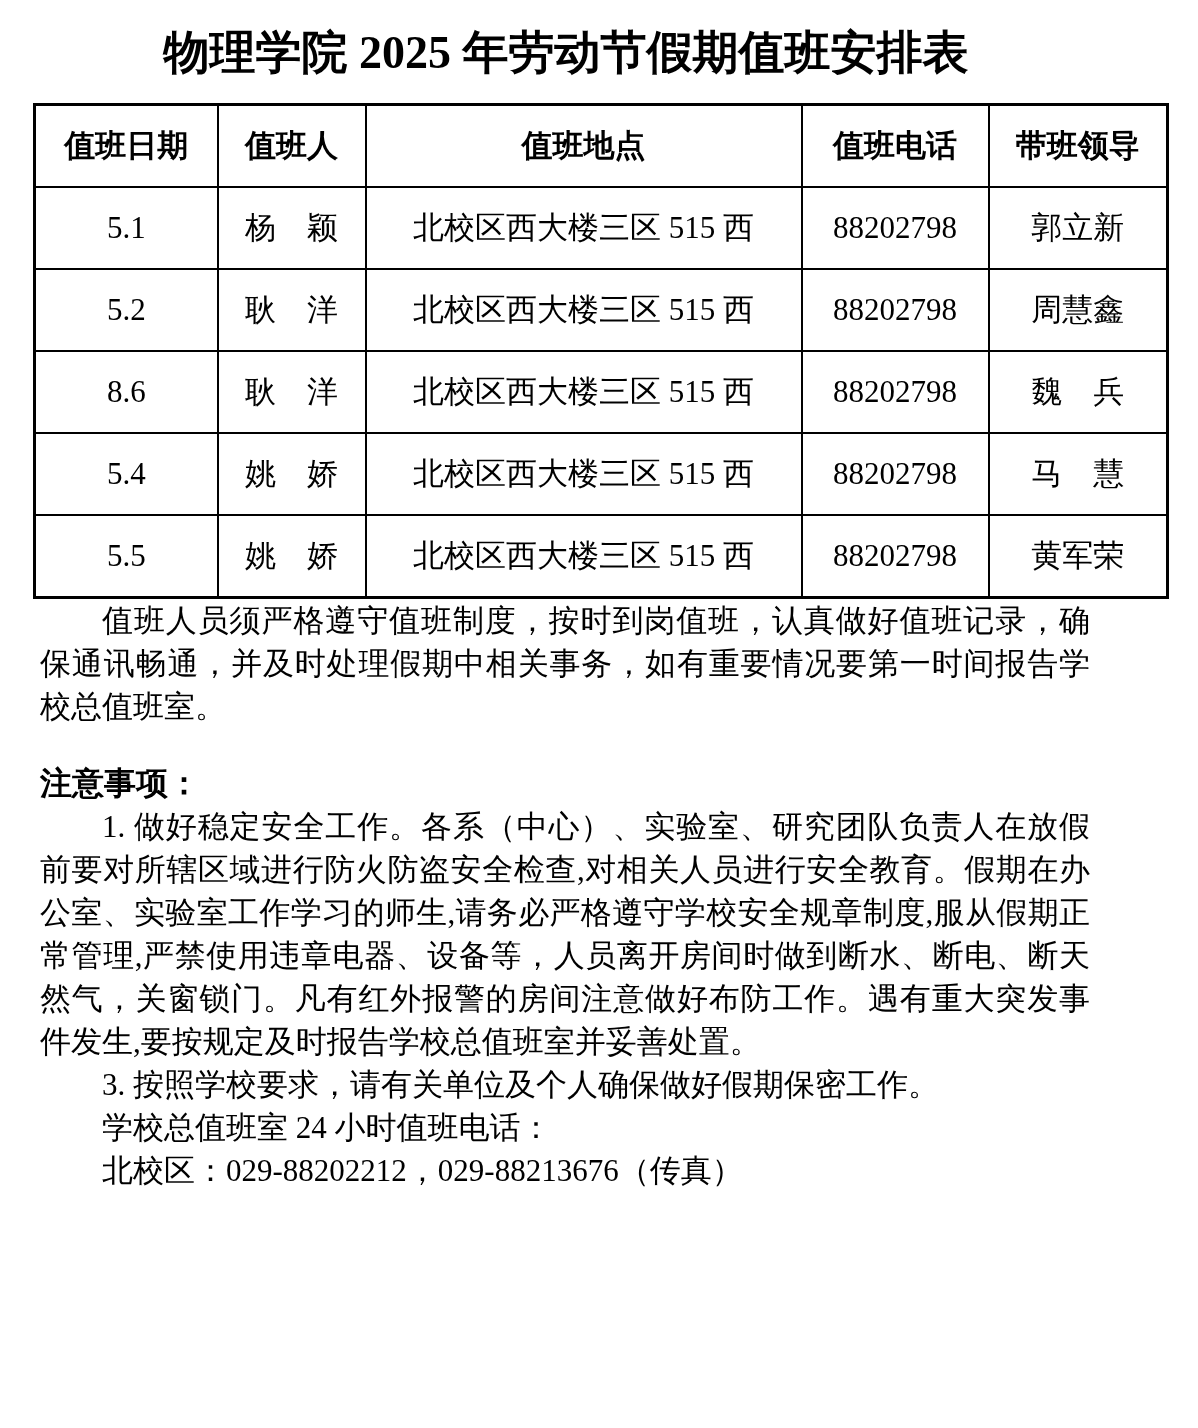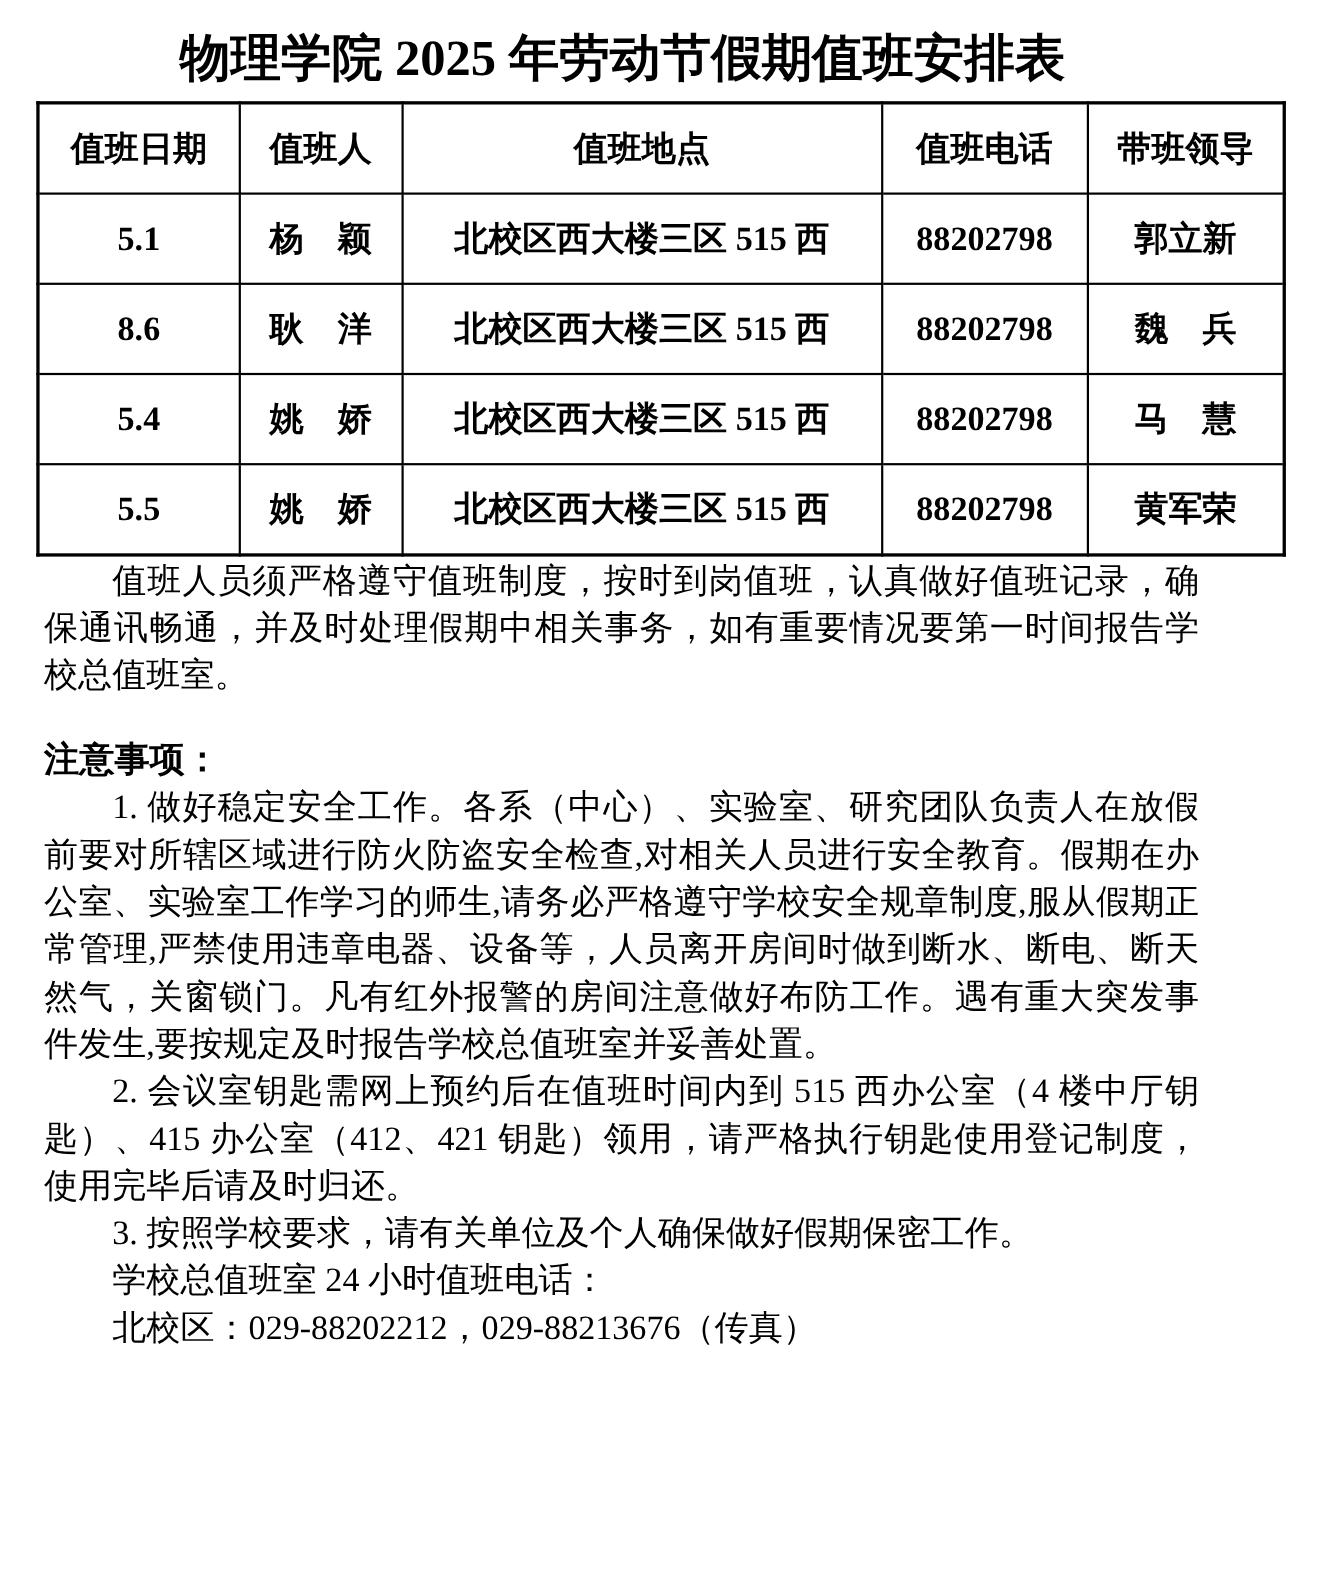--- a/index.html
+++ b/index.html
@@ -29,39 +29,39 @@
     line-height: 58px;
     font-weight: bold;
     letter-spacing: 0px;
     white-space: nowrap;
   }
   table.duty-table {
     border-collapse: collapse;
     table-layout: fixed;
     width: 1133px;
     margin-left: 33px;
-    margin-top: 10px;
+    margin-top: 21px;
     border: 3px solid #000;
   }
   table.duty-table th,
   table.duty-table td {
     border: 2px solid #000;
     text-align: center;
     vertical-align: middle;
     font-size: 31px;
     padding: 0 4px;
     overflow: hidden;
     white-space: nowrap;
   }
   table.duty-table th {
     font-weight: bold;
     height: 80px;
   }
   table.duty-table td {
-    font-weight: bold;
+    font-weight: normal;
     height: 80px;
   }
   .text-body {
     margin: 0 42px 0 40px;
     font-size: 31px;
     line-height: 43px;
   }
   .section-heading {
     font-weight: bold;
     font-size: 32px;
@@ -112,20 +112,27 @@
     </thead>
     <tbody>
       <tr>
         <td>5.1</td>
         <td>杨　颖</td>
         <td>北校区西大楼三区 515 西</td>
         <td>88202798</td>
         <td>郭立新</td>
       </tr>
       <tr>
+        <td>5.2</td>
+        <td>耿　洋</td>
+        <td>北校区西大楼三区 515 西</td>
+        <td>88202798</td>
+        <td>周慧鑫</td>
+      </tr>
+      <tr>
         <td>8.6</td>
         <td>耿　洋</td>
         <td>北校区西大楼三区 515 西</td>
         <td>88202798</td>
         <td>魏　兵</td>
       </tr>
       <tr>
         <td>5.4</td>
         <td>姚　娇</td>
         <td>北校区西大楼三区 515 西</td>
@@ -141,21 +148,20 @@
       </tr>
     </tbody>
   </table>
 
   <div class="text-body">
 
     <p class="para">值班人员须严格遵守值班制度，按时到岗值班，认真做好值班记录，确保通讯畅通，并及时处理假期中相关事务，如有重要情况要第一时间报告学校总值班室。</p>
 
     <p class="section-heading second">注意事项：</p>
     <p class="para">1. 做好稳定安全工作。各系（中心）、实验室、研究团队负责人在放假前要对所辖区域进行防火防盗安全检查,对相关人员进行安全教育。假期在办公室、实验室工作学习的师生,请务必严格遵守学校安全规章制度,服从假期正常管理,严禁使用违章电器、设备等，人员离开房间时做到断水、断电、断天然气，关窗锁门。凡有红外报警的房间注意做好布防工作。遇有重大突发事件发生,要按规定及时报告学校总值班室并妥善处置。</p>
-    <p class="para">2. 会议室钥匙需网上预约后在值班时间内到 515 西办公室（4 楼中厅钥匙）、415 办公室（412、421 钥匙）领用，请严格执行钥匙使用登记制度，使用完毕后请及时归还。</p>
     <p class="para">3. 按照学校要求，请有关单位及个人确保做好假期保密工作。</p>
 
     <p class="plain-line">学校总值班室 24 小时值班电话：</p>
     <p class="plain-line">北校区：029-88202212，029-88213676（传真）</p>
 
   </div>
 
 </div>
 
 </body></html>

